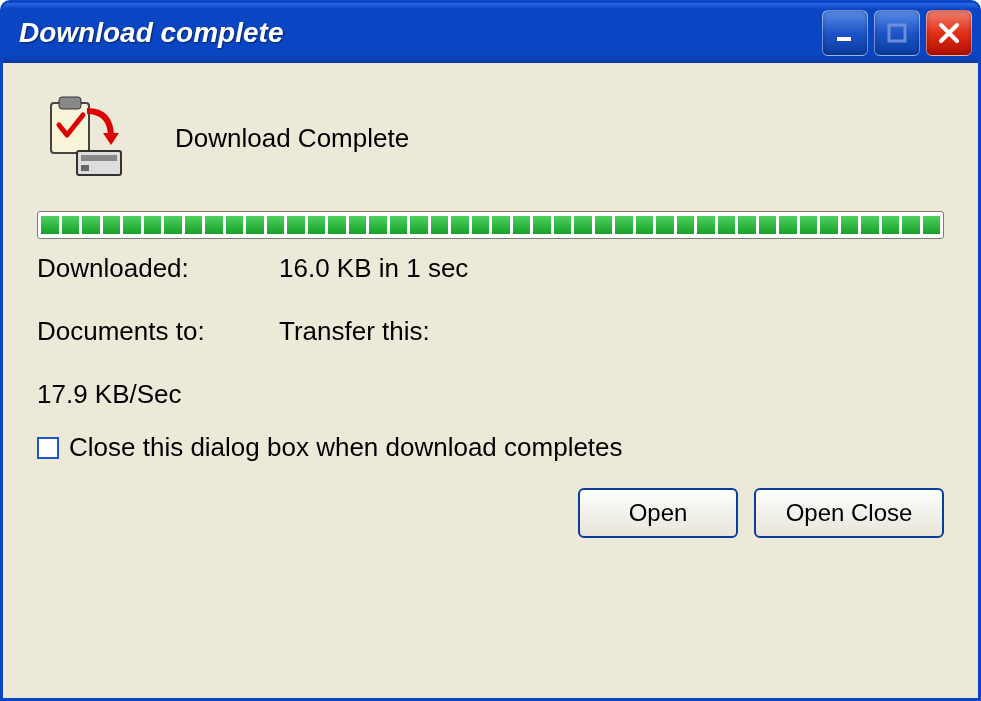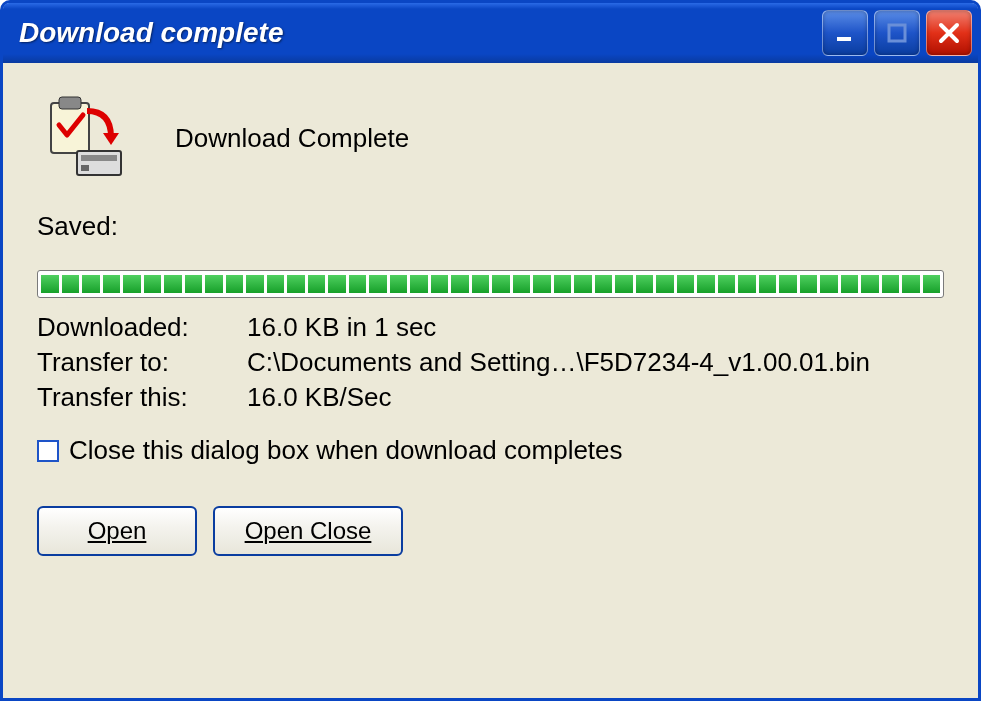--- a/index.html
+++ b/index.html
@@ -95,42 +95,43 @@
   .progress .seg {
     flex: 1;
     height: 18px;
     background: linear-gradient(to bottom, #4fd060 0%, #17a02a 100%);
   }
   .info-grid {
     display: grid;
     grid-template-columns: 210px 1fr;
     row-gap: 4px;
     margin-bottom: 22px;
+    gap: 32px;
   }
   .info-grid .lbl, .info-grid .val {
     white-space: nowrap;
     overflow: hidden;
   }
   .checkrow {
     display: flex;
     align-items: center;
     gap: 10px;
-    margin-bottom: 40px;
+    margin-bottom: 25px;
   }
   .checkbox {
     width: 22px;
     height: 22px;
     border: 2px solid #1e54c8;
     background: #fff;
   }
   .buttonbar {
     display: flex;
+    justify-content: flex-end;
     gap: 16px;
     position: relative;
-    text-decoration: underline;
   }
   .btn {
     min-width: 160px;
     height: 50px;
     border: 2px solid #0a3da0;
     background: linear-gradient(to bottom, #ffffff 0%, #f4f3ee 40%, #e8e6da 100%);
     border-radius: 6px;
     font-size: 24px;
     display: flex;
     align-items: center;
@@ -193,21 +194,20 @@
           <path d="M66 40 L74 52 L82 40 Z" fill="#d00"></path>
 
           <rect x="40" y="58" width="44" height="24" rx="2" fill="#ddd" stroke="#333" stroke-width="2"></rect>
           <rect x="44" y="62" width="36" height="6" fill="#888"></rect>
           <rect x="44" y="72" width="8" height="6" fill="#666"></rect>
         </svg>
       </div>
       <div class="msg">Download Complete</div>
     </div>
 
-    <div class="saved-label">Saved:</div>
 
     <div class="progress" id="progress">
         <div class="seg"></div>
         <div class="seg"></div>
         <div class="seg"></div>
         <div class="seg"></div>
         <div class="seg"></div>
         <div class="seg"></div>
         <div class="seg"></div>
         <div class="seg"></div>
@@ -245,24 +245,23 @@
         <div class="seg"></div>
         <div class="seg"></div>
         <div class="seg"></div>
         <div class="seg"></div>
         <div class="seg"></div>
       </div>
 
     <div class="info-grid">
       <div class="lbl">Downloaded:</div>
       <div class="val">16.0 KB in 1 sec</div>
-      <div class="lbl">Transfer to:</div>
-      <div class="val">C:\Documents and Setting…\F5D7234-4_v1.00.01.bin</div>
+      <div class="lbl">Documents to:</div>
       <div class="lbl">Transfer this:</div>
-      <div class="val">16.0 KB/Sec</div>
+      <div class="val">17.9 KB/Sec</div>
     </div>
 
     <div class="checkrow">
       <div class="checkbox"></div>
       <div>Close this dialog box when download completes</div>
     </div>
 
     <div class="buttonbar">
       <button class="btn">Open</button>
       <button class="btn" style="min-width:190px">Open Close</button>

